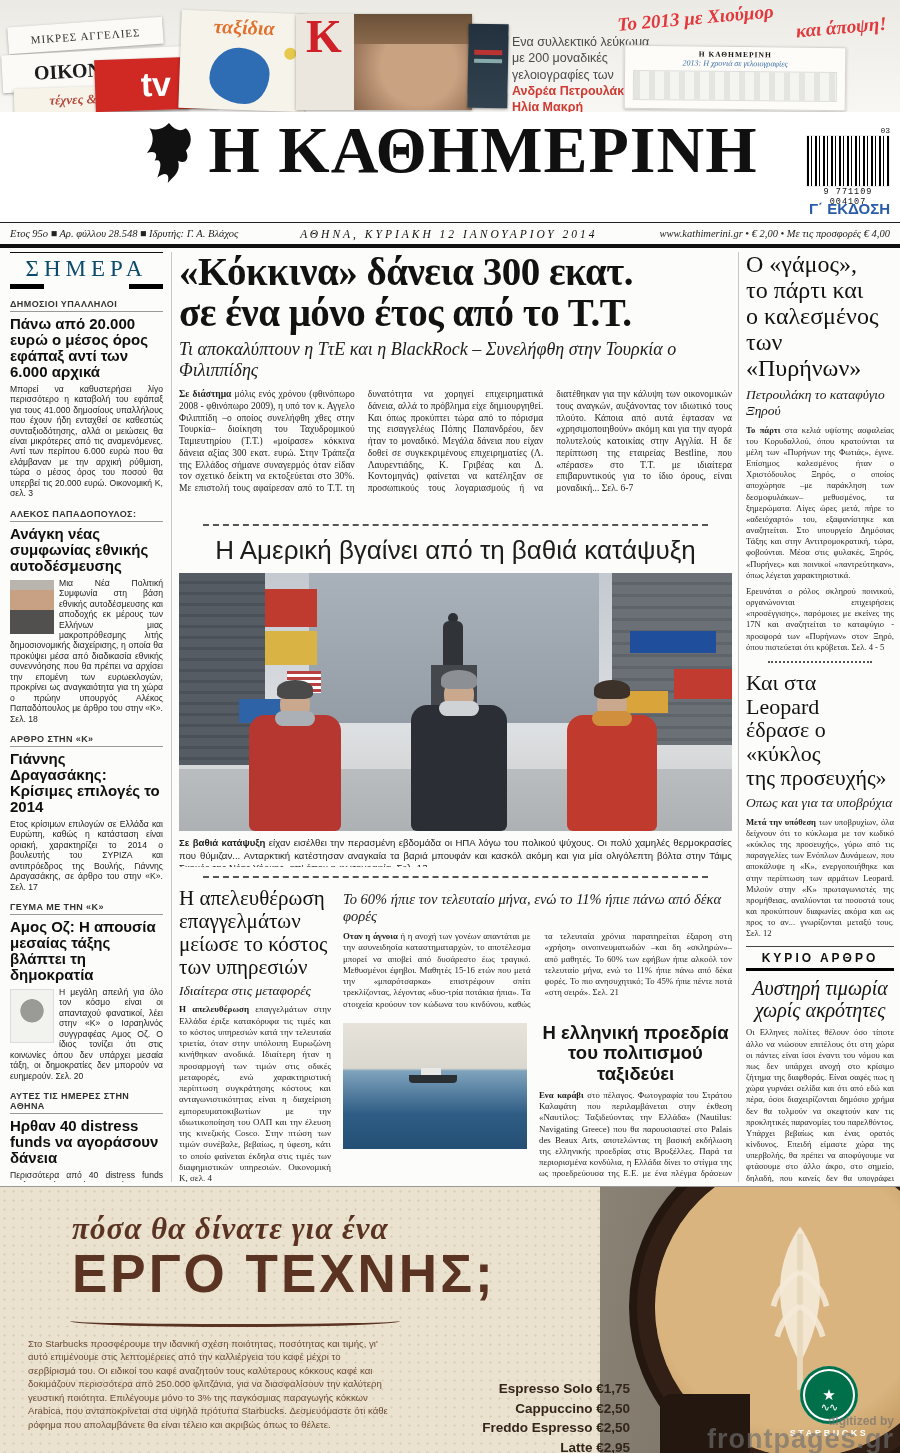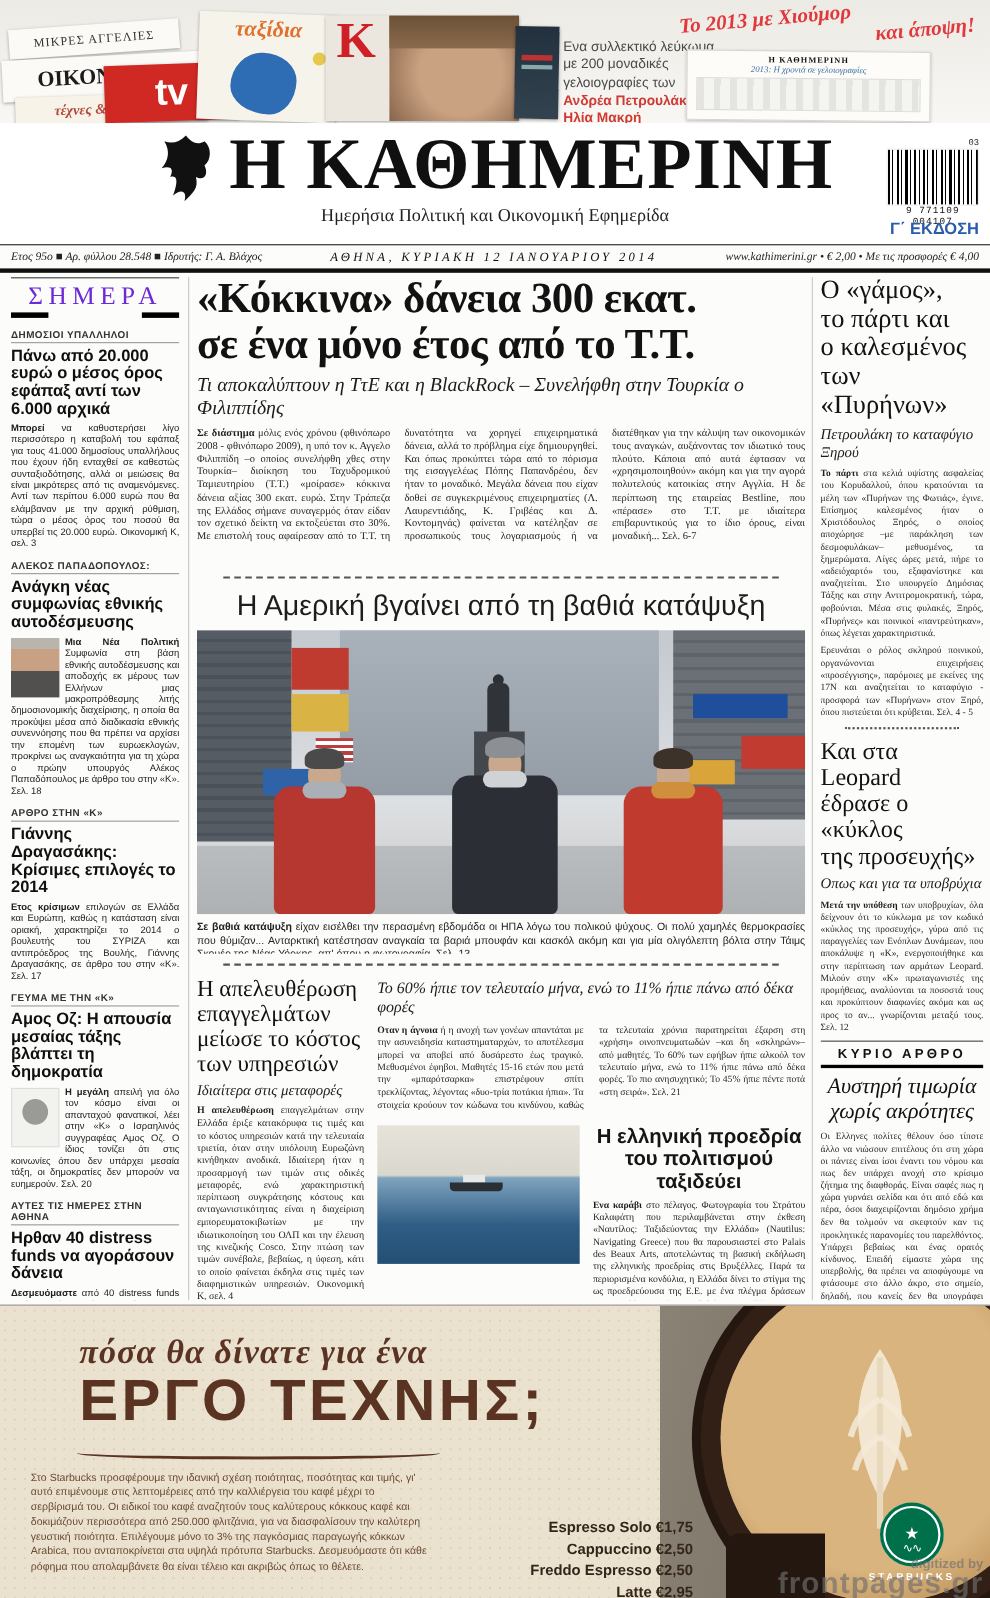--- a/index.html
+++ b/index.html
@@ -78,29 +78,29 @@
   .dl-center{font-size:11.5px;letter-spacing:3px;color:#111;font-style:italic;}
 
   
   .vline{position:absolute;top:252px;height:930px;width:1px;background:#c9c7c2;}
   .v1{left:171px;} .v2{left:738px;}
 
   
   .sidebar{position:absolute;left:10px;top:252px;width:153px;height:930px;overflow:hidden;
            font-family:"Liberation Sans",sans-serif;}
   .simera{border-top:1px solid #111;text-align:center;font-family:"Liberation Serif",serif;
-          font-size:23px;letter-spacing:5px;padding-top:3px;color:#6d28d9;}
+          font-size:23px;letter-spacing:5px;padding-top:3px;color:#0c4a6e;}
   .simera-bars{display:flex;justify-content:space-between;margin-top:2px;}
   .simera-bars i{width:34px;height:5px;background:#000;}
   .sb-item{margin-top:10px;}
   .kicker{font-size:9px;font-weight:bold;letter-spacing:.4px;color:#333;
           border-bottom:1px solid #999;padding-bottom:2px;margin-bottom:4px;}
   .sb-title{font-size:15px;font-weight:bold;line-height:1.06;color:#0f0f0f;margin:0 0 4px;}
   .sb-body{font-size:8.6px;line-height:1.22;text-align:justify;color:#222;margin:0;}
-  .sb-body .b{font-weight:bold;}
+  .sb-body .b{font-weight:normal;}
   .portrait{float:left;width:44px;height:54px;margin:2px 5px 2px 0;
             background:linear-gradient(#b9b4ac 18%,#c8a184 19% 55%,#52504e 56%);}
   .sketch{float:left;width:44px;height:54px;margin:2px 5px 2px 0;background:#f2f2ef;
           border:1px solid #ddd;
           background-image:radial-gradient(circle at 50% 40%,#9a9a96 0 30%,transparent 32%);}
 
   
   .center{position:absolute;left:179px;top:252px;width:553px;height:930px;overflow:hidden;}
   .lead-h{font-size:39px;font-weight:bold;line-height:1.04;letter-spacing:-.5px;margin:0;
           white-space:pre-line;color:#121212;}
@@ -258,21 +258,20 @@
   </div>
 
   <div class="masthead">
     <div class="mast-row">
       <svg class="eagle" viewBox="0 0 40 50" xmlns="http://www.w3.org/2000/svg">
         <path fill="#111" d="M20 2 C15 7 10 8 5 6 C9 13 8 19 3 25 C9 23 12 25 9 31 C15 29 14 36 11 44 C17 39 21 41 19 48 C25 42 29 39 27 31 C33 34 36 29 33 23 C38 19 38 10 33 6 C28 9 24 7 20 2 Z"></path>
         <circle fill="#111" cx="20" cy="8" r="3"></circle>
       </svg>
       <div class="mast-title">Η ΚΑΘΗΜΕΡΙΝΗ</div>
     </div>
-    <div class="mast-sub">Ημερήσια Πολιτική και Οικονομική Εφημερίδα</div>
     <div class="barcode-wrap">
       <div class="bc-top">03</div>
       <div class="bars"></div>
       <div class="bc-num">9 771109 004107</div>
     </div>
     <div class="edition">Γ΄ ΕΚΔΟΣΗ</div>
   </div>
 
   <div class="dateline">
     <span class="dl-left">Ετος 95ο ■ Αρ. φύλλου 28.548 ■ Ιδρυτής: Γ. Α. Βλάχος</span>
@@ -310,21 +309,21 @@
 
     <section class="sb-item">
       <div class="kicker">ΓΕΥΜΑ ΜΕ ΤΗΝ «Κ»</div>
       <h3 class="sb-title">Αμος Οζ: Η απουσία μεσαίας τάξης βλάπτει τη δημοκρατία</h3>
       <p class="sb-body"><span class="sketch"></span><span class="b">Η μεγάλη</span><span> απειλή για όλο τον κόσμο είναι οι απανταχού φανατικοί, λέει στην «Κ» ο Ισραηλινός συγγραφέας Αμος Οζ. Ο ίδιος τονίζει ότι στις κοινωνίες όπου δεν υπάρχει μεσαία τάξη, οι δημοκρατίες δεν μπορούν να ευημερούν. Σελ. 20</span></p>
     </section>
 
     <section class="sb-item">
       <div class="kicker">ΑΥΤΕΣ ΤΙΣ ΗΜΕΡΕΣ ΣΤΗΝ ΑΘΗΝΑ</div>
       <h3 class="sb-title">Ηρθαν 40 distress funds να αγοράσουν δάνεια</h3>
-      <p class="sb-body"><span class="b">Δεσμευόμαστε</span><span> από 40 distress funds κυκλοφορούν αυτές τις μέρες στην Αθήνα. Θέλουν να αγοράσουν, φθηνά, επισφαλή δάνεια. «Είχαν την ευκαιρία και την έχασαν», λένε οι τραπεζίτες. Οικονομική Κ, σελ. 2</span></p>
+      <p class="sb-body"><span class="b">Περισσότερα</span><span> από 40 distress funds κυκλοφορούν αυτές τις μέρες στην Αθήνα. Θέλουν να αγοράσουν, φθηνά, επισφαλή δάνεια. «Είχαν την ευκαιρία και την έχασαν», λένε οι τραπεζίτες. Οικονομική Κ, σελ. 2</span></p>
     </section>
 
   </aside>
 
   <main class="center">
     <h1 class="lead-h">«Κόκκινα» δάνεια 300 εκατ.
 σε ένα μόνο έτος από το Τ.Τ.</h1>
     <p class="lead-sub">Τι αποκαλύπτουν η ΤτΕ και η BlackRock – Συνελήφθη στην Τουρκία ο Φιλιππίδης</p>
     <div class="body3">
       <span class="b">Σε διάστημα</span><span> μόλις ενός χρόνου (φθινόπωρο 2008 - φθινόπωρο 2009), η υπό τον κ. Αγγελο Φιλιππίδη –ο οποίος συνελήφθη χθες στην Τουρκία– διοίκηση του Ταχυδρομικού Ταμιευτηρίου (Τ.Τ.) «μοίρασε» κόκκινα δάνεια αξίας 300 εκατ. ευρώ. Στην Τράπεζα της Ελλάδος σήμανε συναγερμός όταν είδαν τον σχετικό δείκτη να εκτοξεύεται στο 30%. Με επιστολή τους αφαίρεσαν από το Τ.Τ. τη δυνατότητα να χορηγεί επιχειρηματικά δάνεια, αλλά το πρόβλημα είχε δημιουργηθεί. Και όπως προκύπτει τώρα από το πόρισμα της εισαγγελέως Πόπης Παπανδρέου, δεν ήταν το μοναδικό. Μεγάλα δάνεια που είχαν δοθεί σε συγκεκριμένους επιχειρηματίες (Λ. Λαυρεντιάδης, Κ. Γριβέας και Δ. Κοντομηνάς) φαίνεται να κατέληξαν σε προσωπικούς τους λογαριασμούς ή να διατέθηκαν για την κάλυψη των οικονομικών τους αναγκών, αυξάνοντας τον ιδιωτικό τους πλούτο. Κάποια από αυτά έφτασαν να «χρησιμοποιηθούν» ακόμη και για την αγορά πολυτελούς κατοικίας στην Αγγλία. Η δε περίπτωση της εταιρείας Bestline, που «πέρασε» στο Τ.Τ. με ιδιαίτερα επιβαρυντικούς για το ίδιο όρους, είναι μοναδική... Σελ. 6-7</span>

